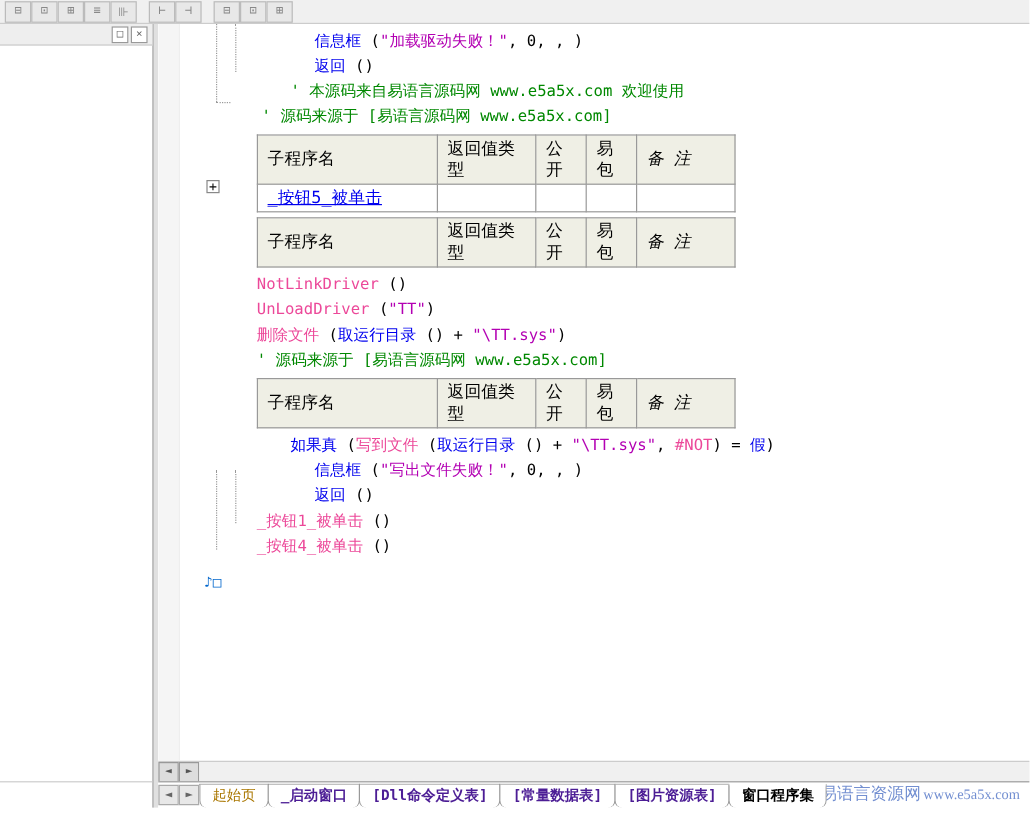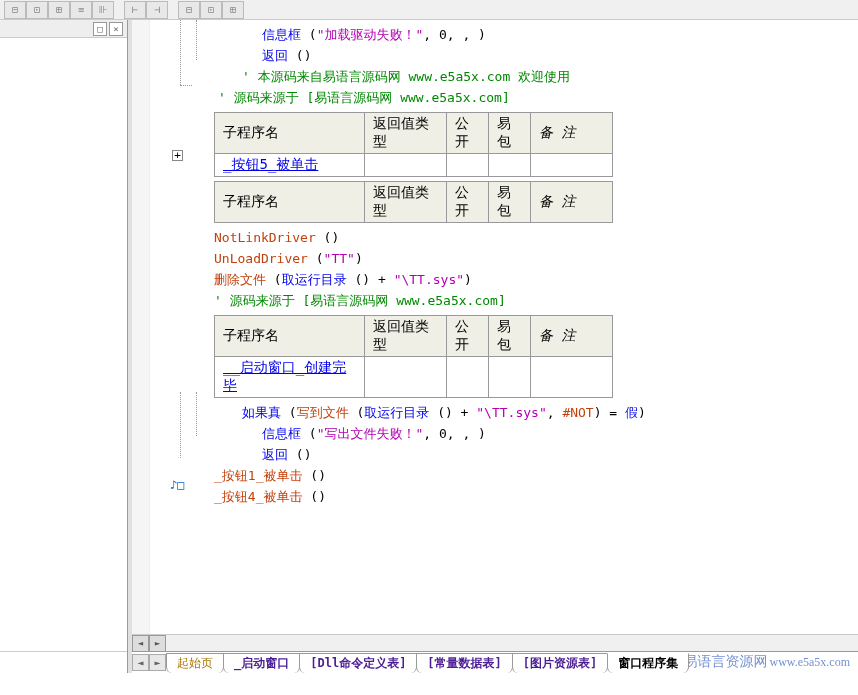--- a/index.html
+++ b/index.html
@@ -25,21 +25,21 @@
 
 .gutter { position: absolute; left: 0; top: 0; width: 18px; bottom: 0; background: #f5f5f5; border-right: 1px solid #eee; }
 .tree-col { position: absolute; left: 18px; top: 0; width: 52px; bottom: 0; }
 
 .code-line { height: 21px; line-height: 21px; white-space: nowrap; font-family: "SimSun", monospace; font-size: 13px; }
 .indent1 { padding-left: 40px; }
 .indent2 { padding-left: 60px; }
 .kw { color: #0000ee; }
 .str { color: #b300b3; }
 .comment { color: #008800; }
-.ident { color: #c2410c; margin-top: 32px; }
+.ident { color: #ec4899; margin-top: 32px; }
 .paren { color: #000; }
 .plus { color: #000; }
 
 .subtable { border-collapse: collapse; margin: 4px 0 4px 12px; font-size: 14px; }
 .subtable th, .subtable td { border: 1px solid #999; background: #efefe5; padding: 2px 8px; text-align: left; height: 20px; font-weight: normal; }
 .subtable td { background: #fff; margin-top: 35px; }
 .subtable td a { color: #0000ee; text-decoration: underline; }
 .subtable .c1 { width: 150px; }
 .subtable .c2 { width: 82px; }
 .subtable .c3 { width: 42px; }
@@ -150,27 +150,20 @@
 
       <table class="subtable">
         <tbody>
             <tr>
               <th class="c1">子程序名</th>
               <th class="c2">返回值类型</th>
               <th class="c3">公开</th>
               <th class="c4">易包</th>
               <th class="c5">备 注</th>
             </tr>
-        <tr>
-              <td class="c1"><a>__启动窗口_创建完毕</a></td>
-              <td></td>
-              <td></td>
-              <td></td>
-              <td></td>
-            </tr>
       </tbody>
         </table>
 
       <div class="code-line indent1"><span class="kw">如果真</span> <span class="paren">(</span><span class="ident">写到文件</span> <span class="paren">(</span><span class="kw">取运行目录</span> <span class="paren">()</span><span> + </span><span class="str">"\TT.sys"</span><span>, </span><span class="ident">#NOT</span><span class="paren">)</span><span> = </span><span class="kw">假</span><span class="paren">)</span></div>
       <div class="code-line indent2"><span class="kw">信息框</span> <span class="paren">(</span><span class="str">"写出文件失败！"</span><span class="paren">, 0, , )</span></div>
       <div class="code-line indent2"><span class="kw">返回</span> <span class="paren">()</span></div>
       <div class="code-line" style="padding-left:12px;"><span class="ident">_按钮1_被单击</span> <span class="paren">()</span></div>
       <div class="code-line" style="padding-left:12px;"><span class="ident">_按钮4_被单击</span> <span class="paren">()</span></div>
 
     </div>

